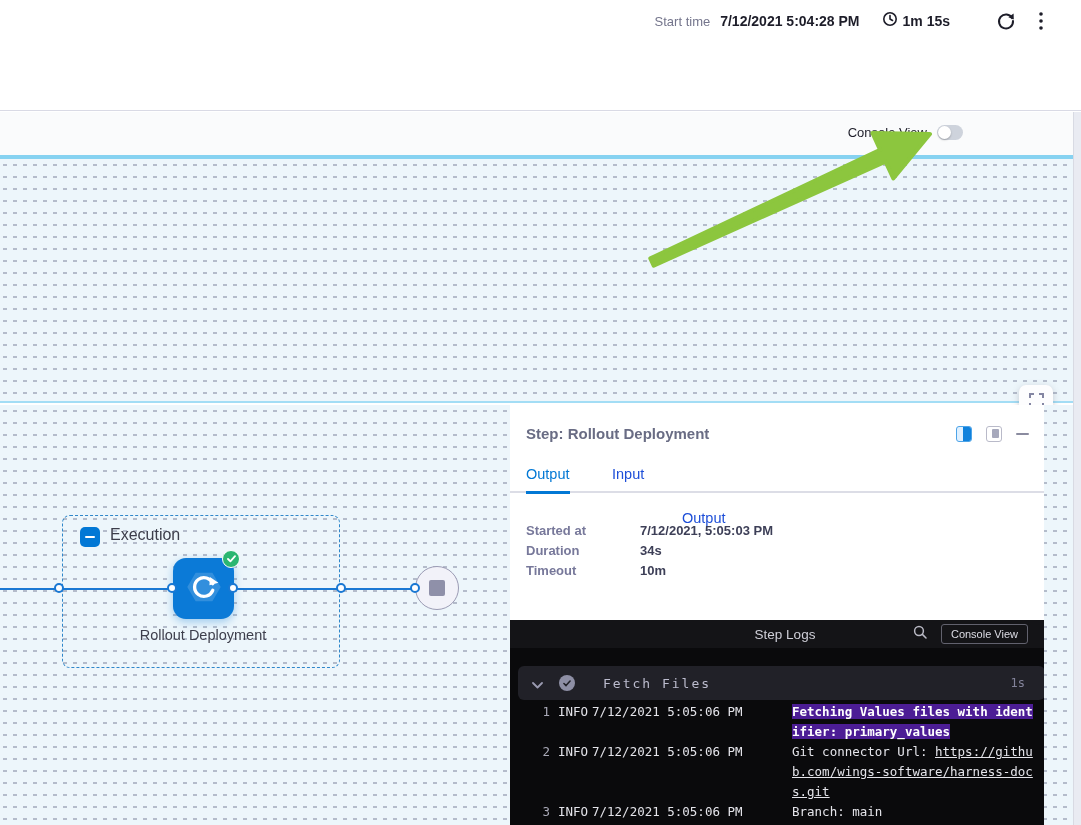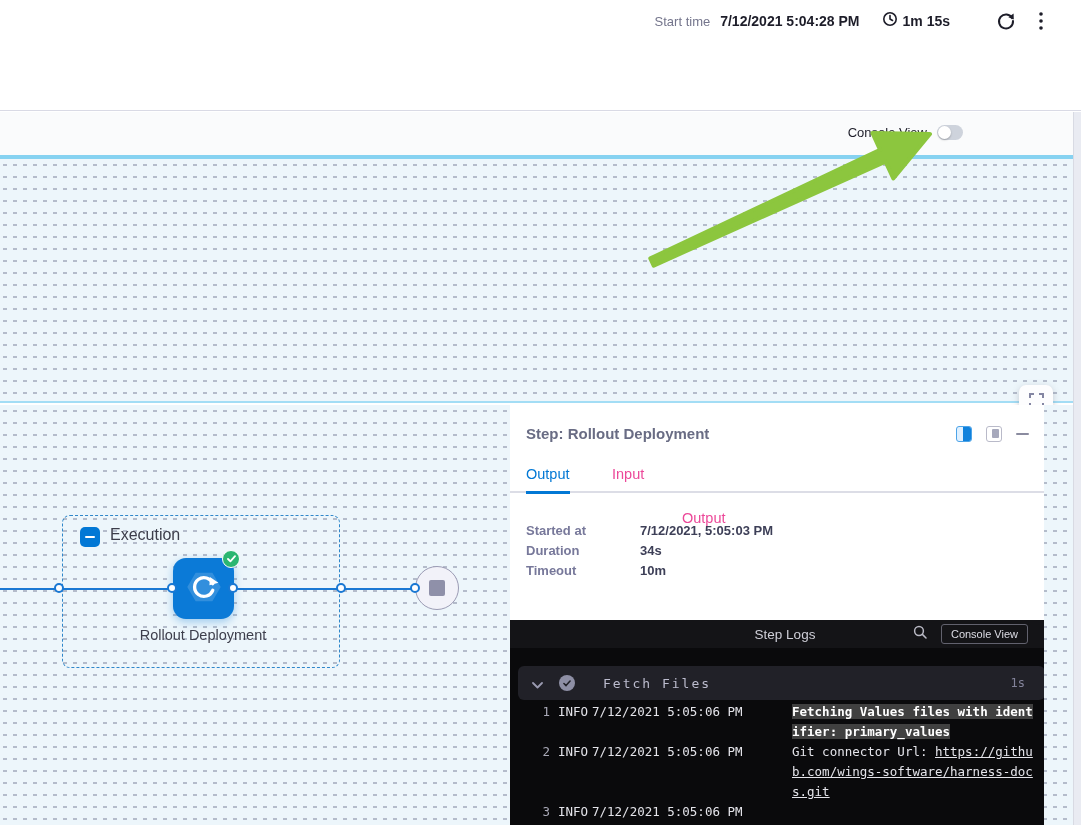--- a/index.html
+++ b/index.html
@@ -58,21 +58,21 @@
   .panel-header { position:absolute; left:0; top:0; width:100%; height:55px; }
   .panel-title { position:absolute; left:16px; top:20px; font-size:15px; font-weight:600; color:#696c84; }
   .panel-icons { position:absolute; right:15px; top:21px; display:flex; align-items:center; gap:14px; }
   .layout-icon1 { width:16px; height:16px; border-radius:3px; background:#dff0ff; border:1px solid #4da4e8; position:relative; overflow:hidden; cursor:pointer; }
   .layout-icon1 .half { position:absolute; right:0; top:0; width:8px; height:100%; background:#0f81dc; }
   .layout-icon2 { width:16px; height:16px; border-radius:3px; background:#fff; border:1.5px solid #b9bac9; position:relative; overflow:hidden; cursor:pointer; }
   .layout-icon2 .half { position:absolute; right:2px; top:2px; width:7px; height:9px; background:#a7a9bc; border-radius:1px; }
   .min-dash { width:13px; height:2.5px; background:#8a8b9f; border-radius:2px; cursor:pointer; }
 
   .tabs { position:absolute; left:0; top:55px; width:100%; height:33px; border-bottom:2px solid #dcdde6; }
-  .tab { position:absolute; top:6px; font-size:14.5px; color:#ec4899; cursor:pointer; padding-bottom:9px; }
+  .tab { position:absolute; top:6px; font-size:14.5px; color:#1d4ed8; cursor:pointer; padding-bottom:9px; }
   .tab.active { color:#0278d5; border-bottom:3px solid #0278d5; }
   .tab-details { left:16px; }
   .tab-input { left:102px; }
   .tab-output { left:172px;margin-top:44px; }
 
   .details-block { position:absolute; left:16px; top:116px; }
   .detail-row { display:flex; line-height:20px; }
   .detail-label { width:114px; font-size:13px; font-weight:600; color:#77789a; }
   .detail-value { font-size:13px; font-weight:700; color:#3d3f57; }
 
@@ -89,21 +89,21 @@
   .group-name { margin-left:28px; font-size:13px; color:#bcbcce; letter-spacing:2px; }
   .group-dur { position:absolute; right:20px; font-size:12px; color:#83839a; }
   .log-scrollbar { position:absolute; left:540px; top:18px; width:7px; height:170px; background:#fff; border-radius:4px; cursor:grab; }
 
   .log-lines { position:absolute; left:0; top:54px; width:540px; }
   .log-row { display:flex; font-size:12.5px; line-height:20px; color:#e4e4ea; }
   .col-num { width:14px; margin-left:26px; text-align:right; color:#a9a9b7; flex-shrink:0; }
   .col-level { width:34px; margin-left:8px; flex-shrink:0; }
   .col-time { width:160px; flex-shrink:0; }
   .col-msg { width:244px; margin-left:40px; word-break:break-all; }
-  .msg-bold { font-weight:700; color:#fff; background:#404040; }
+  .msg-bold { font-weight:700; color:#fff; background:#4c1d95; }
   .msg-link { text-decoration:underline; color:#e4e4ea; cursor:pointer; }
 
   .scroll-strip { left:1073px; top:112px; width:8px; height:713px; background:#e9ebf2; border-left:1px solid #d8dae3; z-index:30; }
 </style>
 </head>
 <body>
 
 <div class="abs top-section">
   <div class="topbar-right">
     <span class="start-label">Start time</span>
@@ -282,18 +282,19 @@
       <div class="log-row">
         <span class="col-num">2</span>
         <span class="col-level">INFO</span>
         <span class="col-time">7/12/2021 5:05:06 PM</span>
         <span class="col-msg"><span>Git connector Url: </span><span class="msg-link">https://github.com/wings-software/harness-docs.git</span></span>
       </div>
       <div class="log-row">
         <span class="col-num">3</span>
         <span class="col-level">INFO</span>
         <span class="col-time">7/12/2021 5:05:06 PM</span>
+        <span class="col-msg"><span>Branch: main</span></span>
       </div>
     </div>
   </div>
 </div>
 
 <div class="abs scroll-strip"></div>
 
 </body></html>

